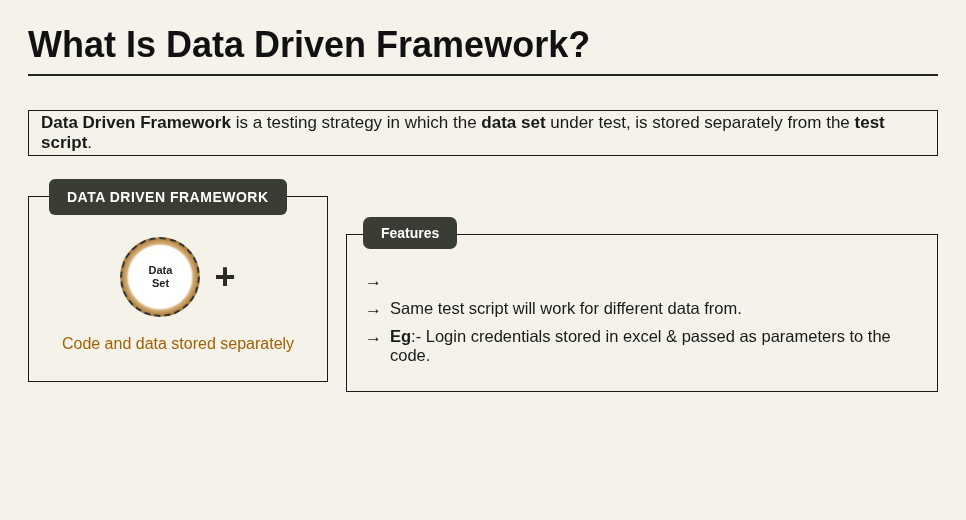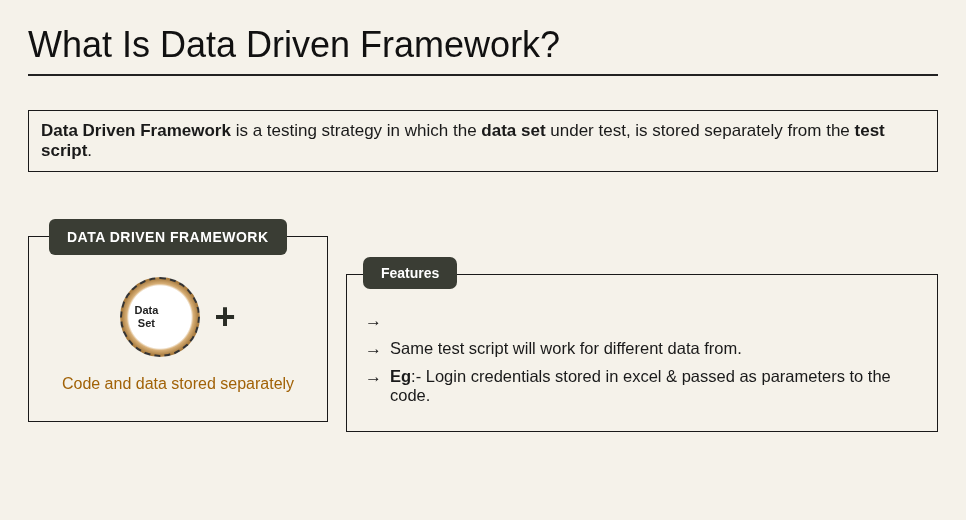--- a/index.html
+++ b/index.html
@@ -8,33 +8,33 @@
     height: 520px;
     background: #f5f2ea;
     font-family: 'Segoe UI', Arial, sans-serif;
     color: #1a1a1a;
     padding: 24px 28px;
     position: relative;
     overflow: hidden;
   }
   .title {
     font-size: 36px;
-    font-weight: 400;
+    font-weight: 700;
     color: #111;
     margin-bottom: 8px;
   }
   .title-underline {
     border-bottom: 2px solid #222;
     margin-bottom: 34px;
   }
   .definition-box {
     border: 1.5px solid #1a1a1a;
-    padding: 10px 12px;
+    padding: 2px 12px;
     font-size: 17px;
-    margin-bottom: 64px;
+    margin-bottom: 40px;
   }
   .definition-box .bold { font-weight: 700; }
   .diagram-area {
     display: flex;
     align-items: flex-start;
     gap: 18px;
   }
   .ddf-box {
     width: 300px;
     border: 1.5px solid #1a1a1a;
@@ -72,20 +72,21 @@
     justify-content: center;
     position: relative;
   }
   .circle-inner {
     width: 52px;
     height: 52px;
     border-radius: 50%;
     background: #fff;
     display: flex;
     align-items: center;
+    justify-content: center;
     font-size: 11px;
     font-weight: 700;
     text-align: center;
     line-height: 1.2;
     color: #222;
   }
   .plus {
     font-size: 36px;
     font-weight: 900;
     color: #2a2d26;

